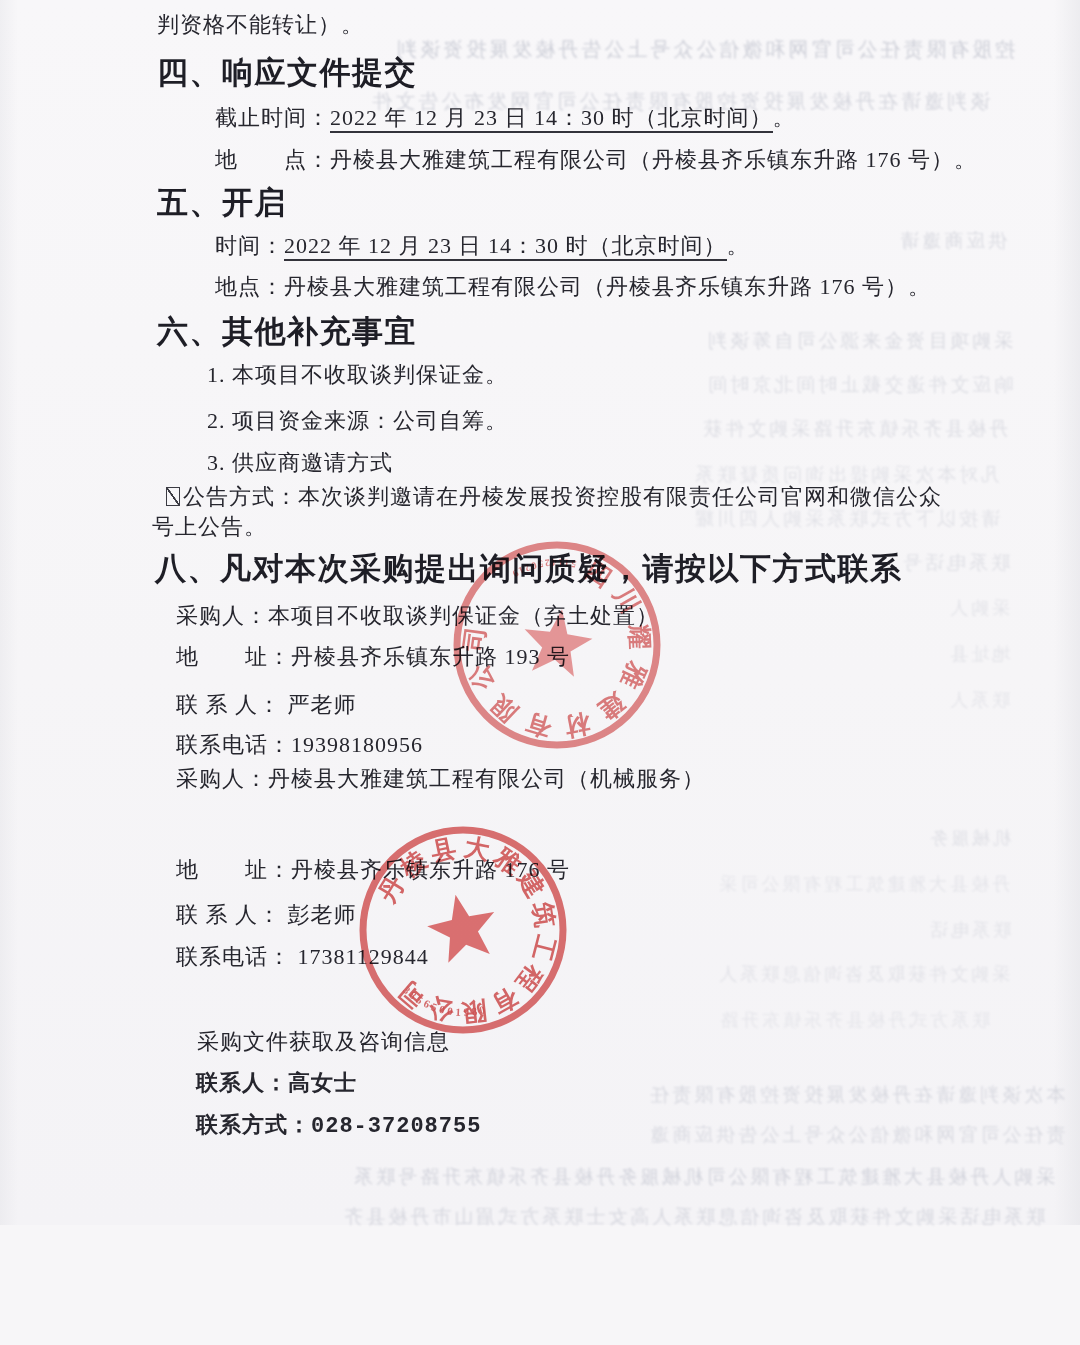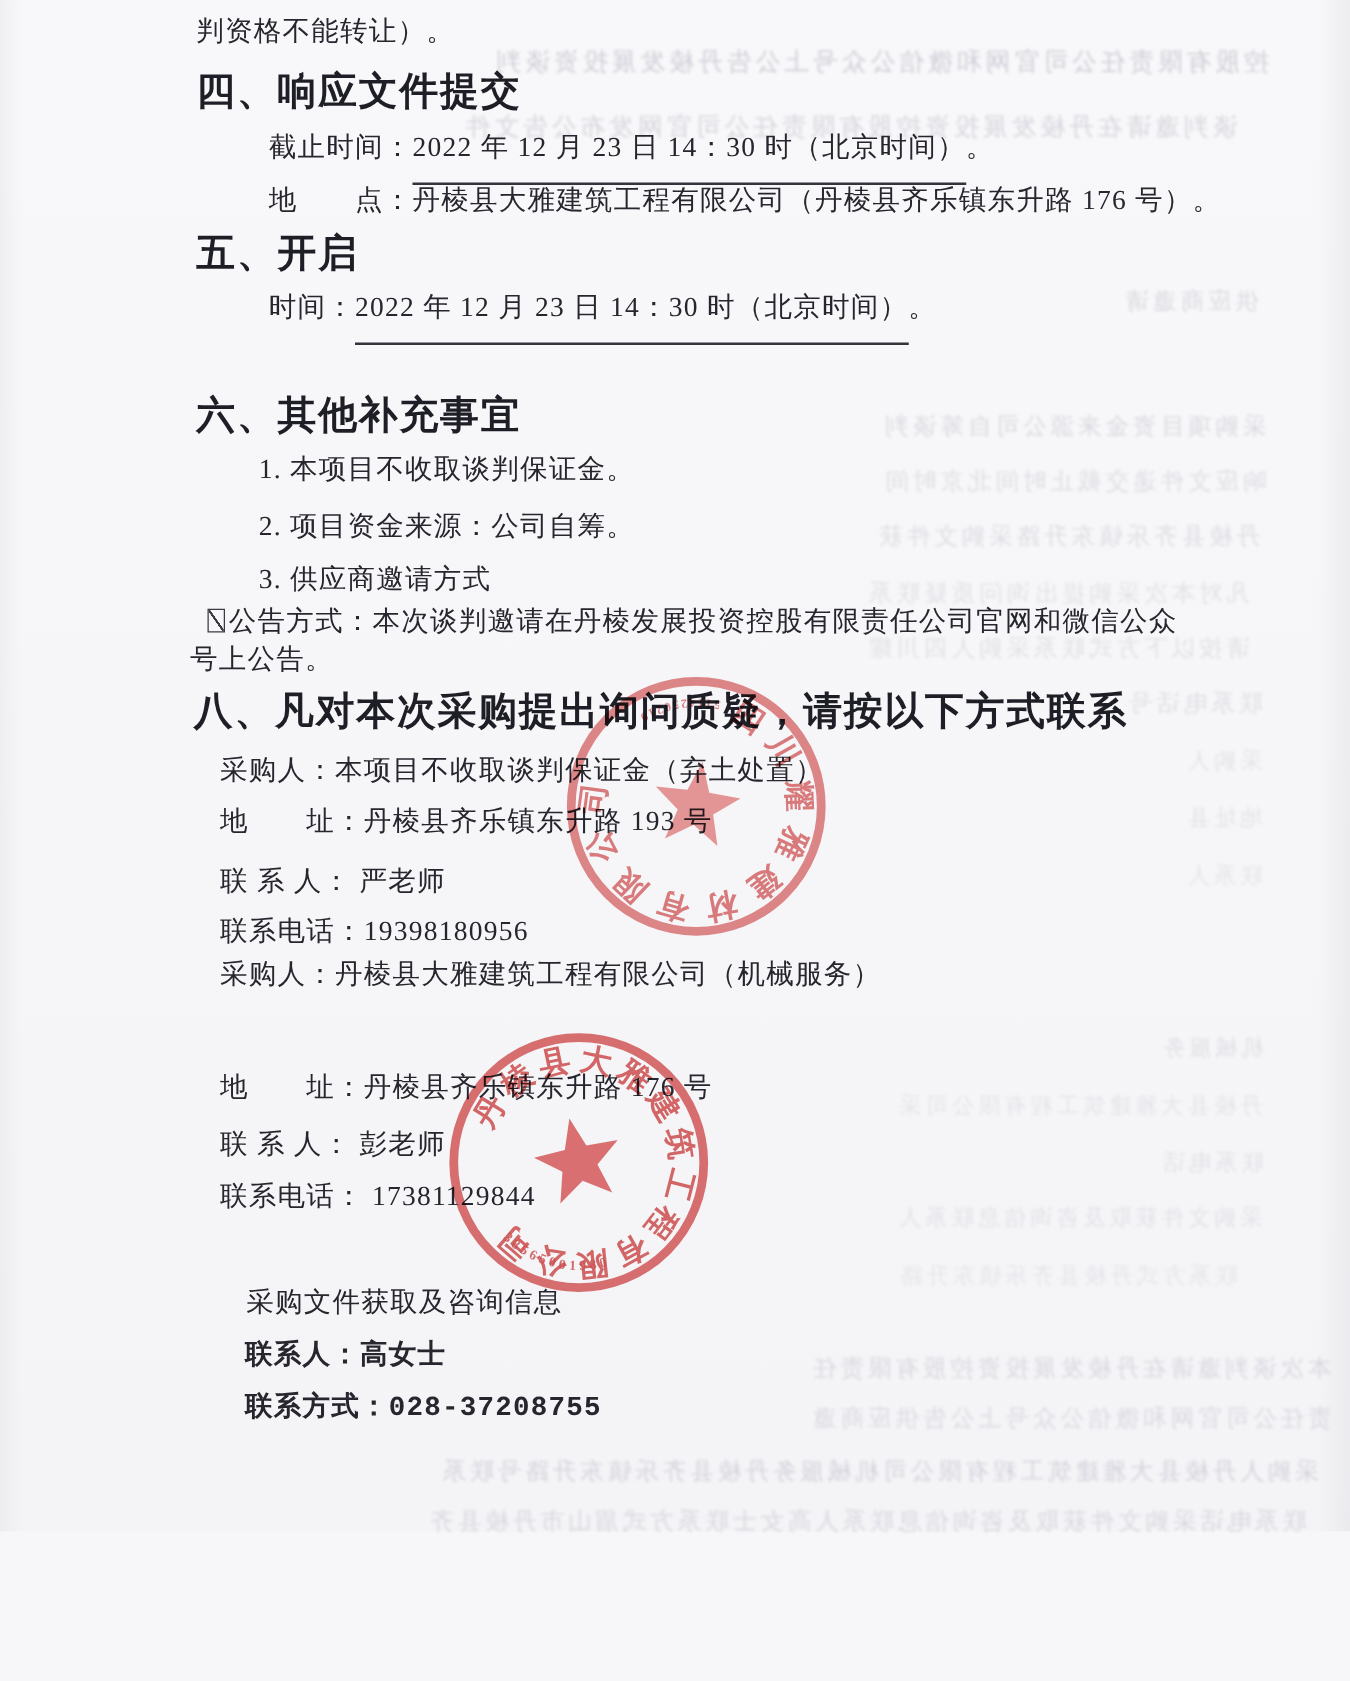--- a/index.html
+++ b/index.html
@@ -19,21 +19,21 @@
   .ln{
     position:absolute;
     font-size:22px;color:#26262e;
     letter-spacing:1px;white-space:nowrap;line-height:30px;
   }
   .hd{
     font-family:"Liberation Sans","DejaVu Sans",sans-serif;
     font-weight:700;font-size:31px;color:#1e1e26;letter-spacing:1.5px;
   }
   .b{font-weight:700;font-family:Liberation Mono, monospace;}
-  .ul{border-bottom:2px solid #33333b;padding-bottom:16px;}
+  .ul{border-bottom:2px solid #33333b;padding-bottom:1px;}
   .mark{
     display:inline-block;width:12px;height:17px;
     border:1.5px solid #3a3a42;margin-right:3px;vertical-align:-2px;
     background:linear-gradient(to top right, transparent 45%, #3a3a42 46%, #3a3a42 54%, transparent 55%);
   }
   .bleed{
     position:absolute;white-space:nowrap;overflow:hidden;
     transform:scaleX(-1);filter:blur(1.3px);
     color:#8d93a6;letter-spacing:3px;
     font-family:"Liberation Serif","DejaVu Serif",serif;
@@ -76,20 +76,21 @@
   <div class="ln hd" style="left:157px;top:58px">四、响应文件提交</div>
   <div class="ln" style="left:215px;top:103px">
     <span>截止时间：</span><span class="ul">2022 年 12 月 23 日 14：30 时（北京时间）</span><span>。</span>
   </div>
   <div class="ln" style="left:215px;top:145px">地　　点：丹棱县大雅建筑工程有限公司（丹棱县齐乐镇东升路 176 号）。</div>
 
   <div class="ln hd" style="left:157px;top:188px">五、开启</div>
   <div class="ln" style="left:215px;top:231px">
     <span>时间：</span><span class="ul">2022 年 12 月 23 日 14：30 时（北京时间）</span><span>。</span>
   </div>
+  <div class="ln" style="left:215px;top:272px">地点：丹棱县大雅建筑工程有限公司（丹棱县齐乐镇东升路 176 号）。</div>
 
   <div class="ln hd" style="left:157px;top:317px">六、其他补充事宜</div>
   <div class="ln" style="left:207px;top:360px">1. 本项目不收取谈判保证金。</div>
   <div class="ln" style="left:207px;top:406px">2. 项目资金来源：公司自筹。</div>
   <div class="ln" style="left:207px;top:448px">3. 供应商邀请方式</div>
   <div class="ln" style="left:166px;top:482px">
     <span class="mark"></span><span>公告方式：本次谈判邀请在丹棱发展投资控股有限责任公司官网和微信公众</span>
   </div>
   <div class="ln" style="left:152px;top:512px">号上公告。</div>
 

